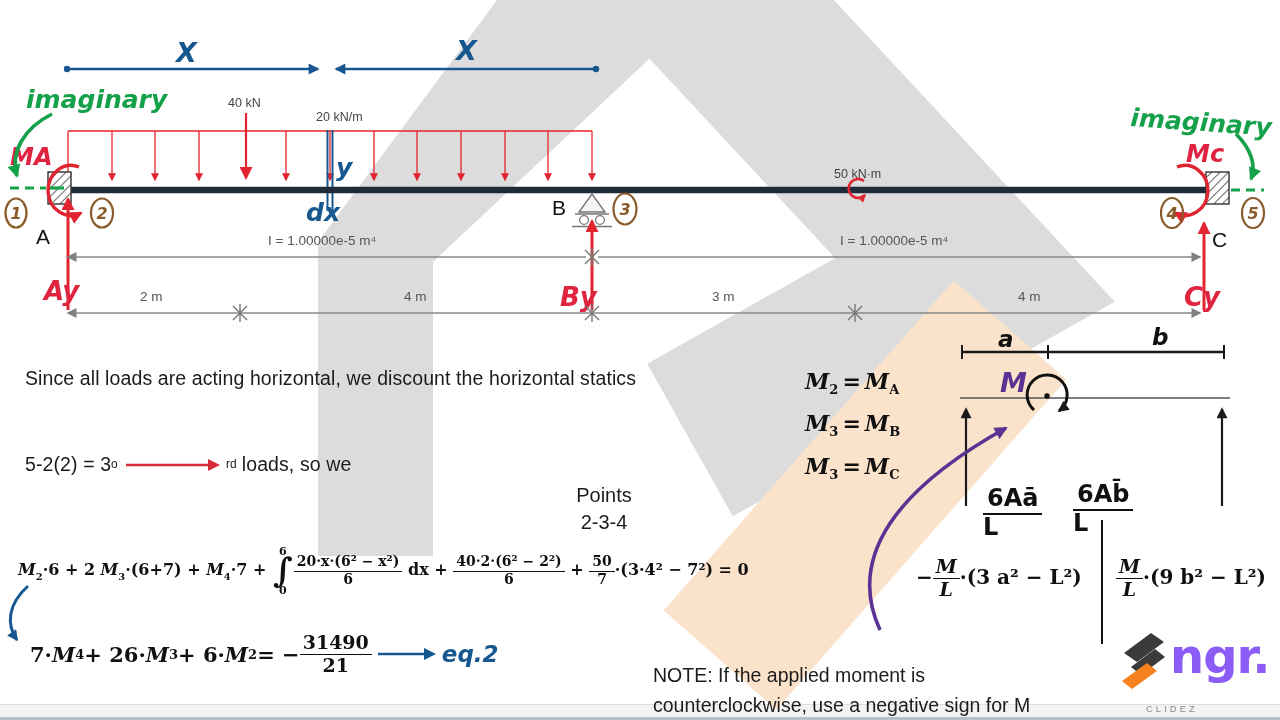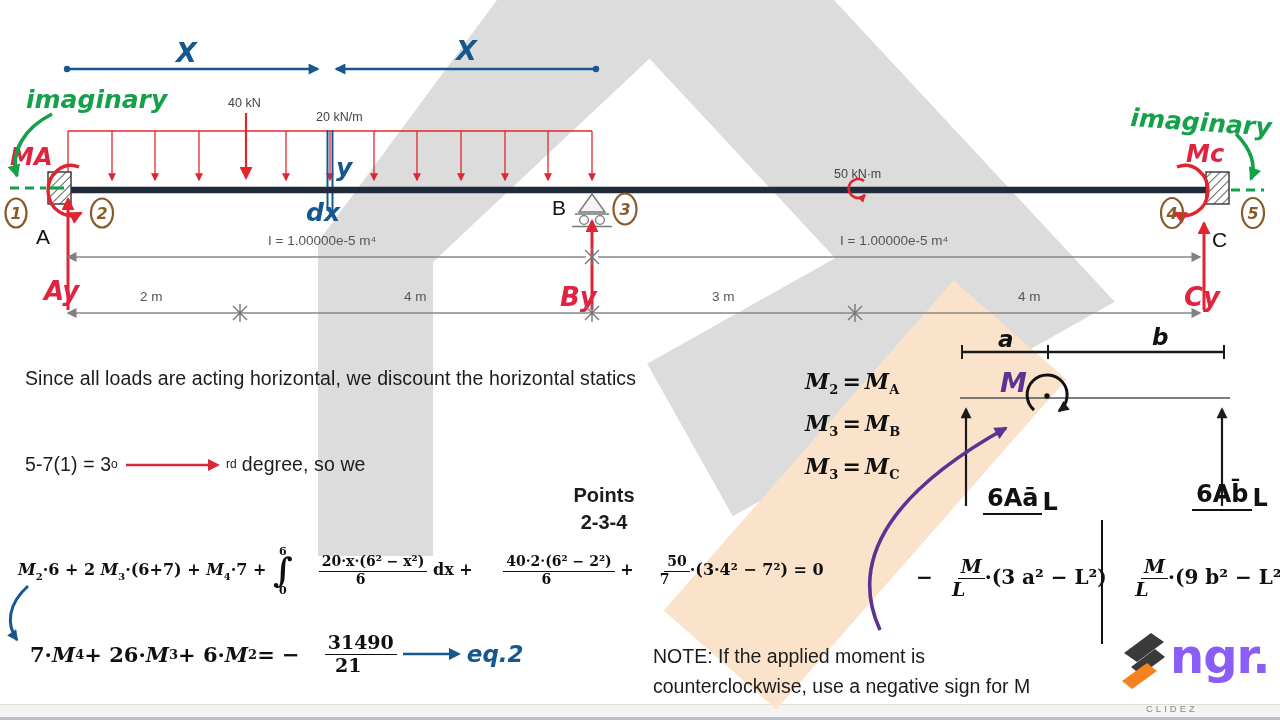--- a/index.html
+++ b/index.html
@@ -9,38 +9,38 @@
   .abs{position:absolute;z-index:2;}
   .bodytext{font-size:19.5px;line-height:29px;color:#1c1c1c;letter-spacing:0.1px;}
   .bodytext sup{font-size:12px;}
   .flexline{display:flex;align-items:center;}
   .hw{font-family:"DejaVu Sans", sans-serif;font-weight:bold;font-style:italic;}
   
   .meq{font-family:"DejaVu Serif", serif;font-weight:bold;color:#101010;white-space:nowrap;}
   .meq i{font-style:italic;}
   .meq sub{font-size:0.62em;}
   .frac{display:inline-flex;flex-direction:column;align-items:center;vertical-align:middle;line-height:1.12;}
-  .frac .num{border-bottom:1.8px solid #101010;padding:0 3px 1px 3px;margin-left:25px;}
+  .frac .num{border-bottom:1.8px solid #101010;padding:0 3px 1px 3px;}
   .integral{display:inline-flex;flex-direction:column;align-items:center;vertical-align:middle;line-height:1;margin:0 1px;}
   .integral .lim{font-size:11px;line-height:1;}
   .integral .sign{font-size:34px;line-height:0.82;}
   .eq1{font-size:16px;}
   .eq1 .frac{font-size:14px;}
   .eq2{font-size:21px;}
   .eq2 .frac{font-size:19px;}
-  .hwfrac{display:inline-flex;align-items:flex-end;
+  .hwfrac{display:inline-flex;flex-direction:column;align-items:flex-start;
           font-family:"DejaVu Sans", sans-serif;font-weight:bold;color:#111;
           font-size:24px;line-height:1.05;}
   .hwfrac .num{border-bottom:2.6px solid #111;padding:0 4px 2px 4px;}
   .mrow{font-family:"DejaVu Serif", serif;font-weight:bold;font-size:22px;color:#101010;margin-bottom:13px;white-space:nowrap;}
   .mrow sub{font-size:13px;}
   .mrow .sign{padding:0 4px;}
   .divider{width:2.4px;background:#111;}
-  .points{font-size:20px;line-height:27px;color:#1c1c1c;text-align:center;font-weight:bold;}
-  .notetext{font-size:19.5px;line-height:30px;color:#1c1c1c;}
+  .points{font-size:20px;line-height:27px;color:#1c1c1c;text-align:center;}
+  .notetext{font-size:19.5px;line-height:30px;color:#1c1c1c;margin-top:19px;}
   .ngr{font-family:"DejaVu Sans", sans-serif;font-weight:bold;font-size:48px;color:#8b5cf6;letter-spacing:-1px;line-height:1;}
   .clidez{font-size:9.5px;letter-spacing:3px;color:#8a8a8a;}
   .bottomstrip{position:absolute;left:0;top:704px;width:1280px;height:16px;z-index:0;
                background:#f3f3f4;border-top:1px solid #dedede;border-bottom:3px solid #b9c0c9;box-sizing:border-box;}
   .arrow-inline{margin:0 6px;flex:0 0 auto;}
 </style>
 </head>
 <body>
 
 <svg id="fig" viewBox="0 0 1280 720">
@@ -204,28 +204,28 @@
 
   <path d="M 28,586 C 8,604 6,624 17,640" fill="none" stroke="#17578f" stroke-width="3" marker-end="url(#mBlue)"></path>
 </svg>
 
 <div class="abs bodytext" style="left:25px;top:364px;width:740px;">
   <div>Since all loads are acting horizontal, we discount the horizontal statics</div>
 </div>
 
 <div class="abs bodytext" style="left:25px;top:450px;width:740px;">
   <div class="flexline">
-    <span>5-7(1) = 3</span>
+    <span>5-2(2) = 3</span>
       <sup>o</sup>
     <svg class="arrow-inline" width="96" height="16" viewBox="0 0 96 16">
       <line x1="2" y1="8" x2="84" y2="8" stroke="#d6293a" stroke-width="2.4"></line>
       <polygon points="84,2 96,8 84,14" fill="#d6293a"></polygon>
     </svg>
       <sup>rd</sup>
-    <span style="margin-left:5px">degree, so we</span>
+    <span style="margin-left:5px">loads, so we</span>
   </div>
 </div>
 
 <div class="abs points" style="left:556px;top:482px;width:96px;">
   <div>Points</div>
   <div>2-3-4</div>
 </div>
 
 <div class="abs" style="left:805px;top:368px;">
   <div class="mrow"><i>M</i><sub>2</sub><span class="sign">=</span><i>M</i><sub>A</sub></div>
@@ -278,21 +278,21 @@
 </div>
 <div class="abs meq" style="left:916px;top:556px;font-size:20px;">
   <span>−</span><span class="frac" style="font-size:19px;">
       <span class="num"><i>M</i></span>
       <i>L</i>
     </span><span>·(3 a² − L²)</span>
 </div>
 
 <div class="abs divider" style="left:1101px;top:520px;height:124px;"></div>
 
-<div class="abs hwfrac" style="left:1192px;top:482px;">
+<div class="abs hwfrac" style="left:1073px;top:482px;">
   <span class="num">6Ab̄</span>
   <span>L</span>
 </div>
 <div class="abs meq" style="left:1116px;top:556px;font-size:20px;">
   <span class="frac" style="font-size:19px;">
       <span class="num"><i>M</i></span>
       <i>L</i>
     </span><span>·(9 b² − L²)</span>
 </div>
 

